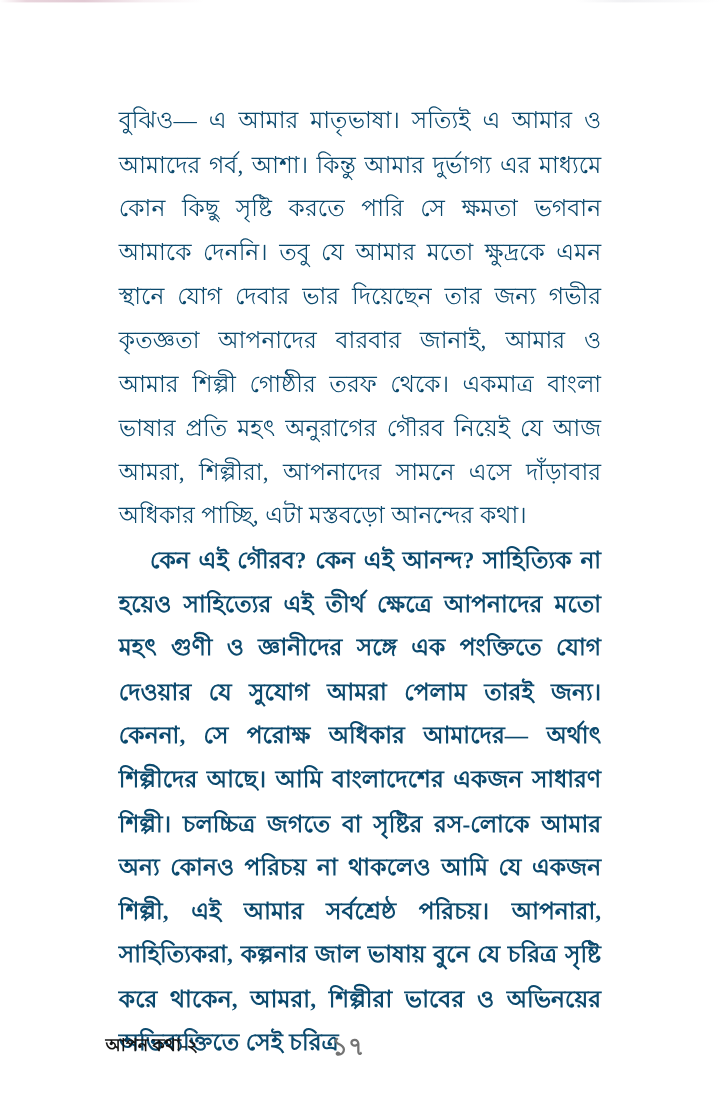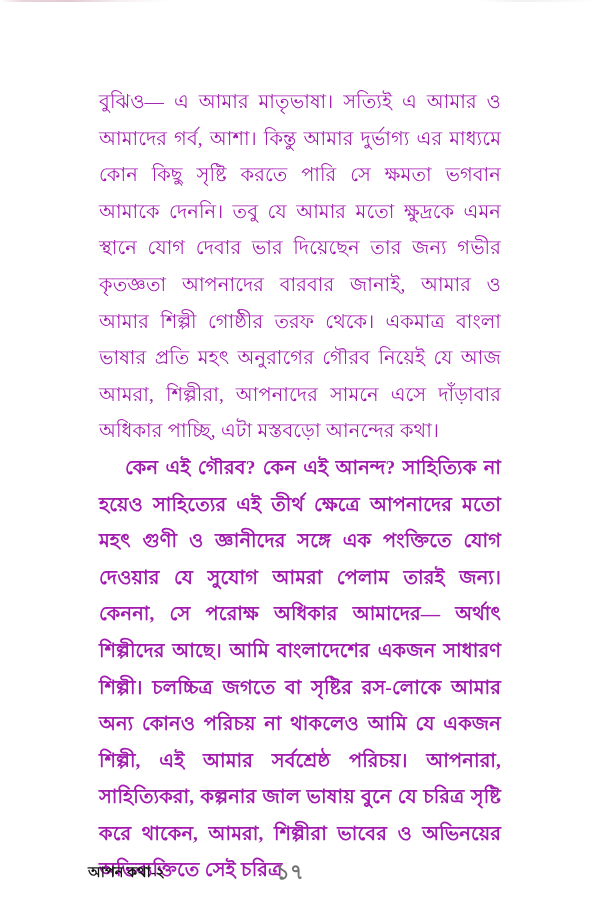--- a/index.html
+++ b/index.html
@@ -50,21 +50,21 @@
     top: 84px;
     width: 402px;
   }
 
   .para {
     margin: 0;
     text-align: justify;
     text-justify: inter-word;
     font-size: 19.4px;
     line-height: 36.6px;
-    color: #a21caf;
+    color: #0c4a6e;
     letter-spacing: 0.1px;
     word-spacing: 0.4px;
     font-family: "Liberation Serif", "DejaVu Serif", serif;
     -webkit-font-smoothing: antialiased;
   }
 
   .para + .para {
     margin-top: 0;
   }
 

